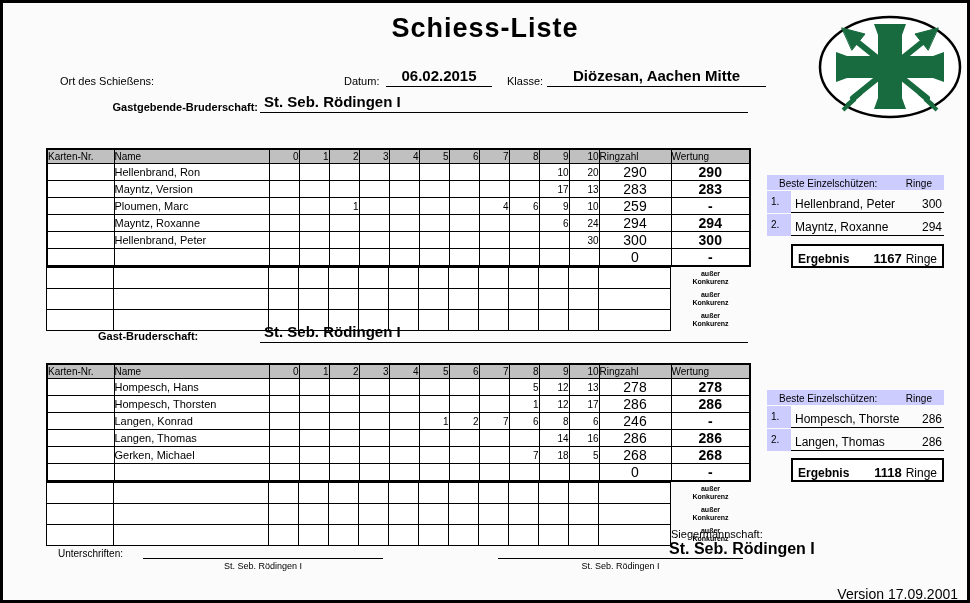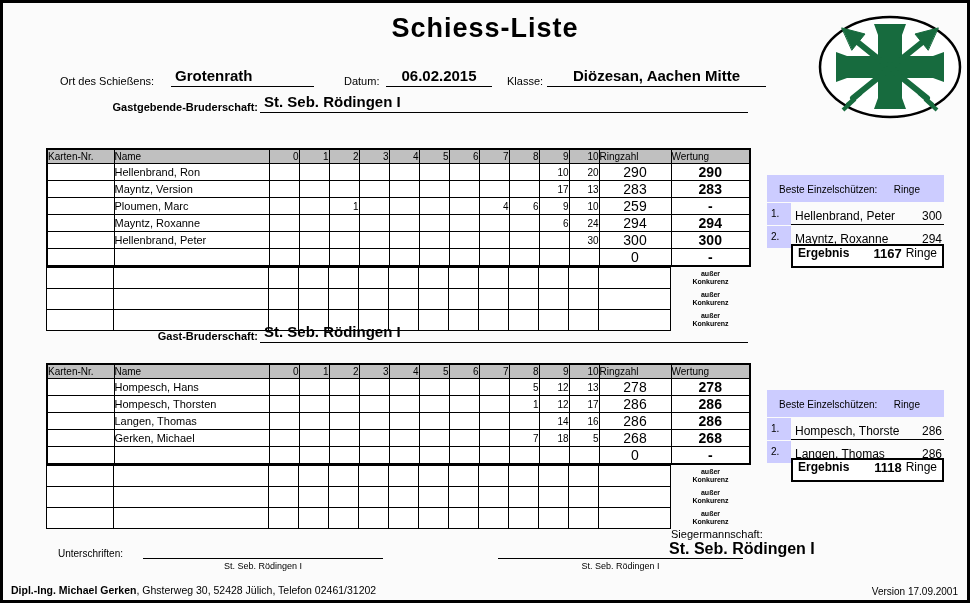--- a/index.html
+++ b/index.html
@@ -24,38 +24,38 @@
   td.r{font-size:14px;text-align:center;}
   td.w{font-size:14px;font-weight:bold;text-align:center;}
   
   .exwrap{display:flex;align-items:flex-start;}
   table.extras{border-collapse:collapse;table-layout:fixed;width:624px;background:#fff;}
   table.extras td{border:1px solid #000;height:20px;padding:0;}
   .ausser-stack{width:79px;}
   .ausser{height:21px;display:flex;flex-direction:column;justify-content:center;align-items:center;font-size:7px;line-height:8px;font-weight:bold;}
   
   .panel{width:177px;}
-  .panel-hdr{height:27px;background:#CCCCFF;font-size:10px;display:flex;justify-content:space-between;align-items:center;padding:1px 24px 0 12px;box-sizing:border-box;}
+  .panel-hdr{height:15px;background:#CCCCFF;font-size:10px;display:flex;justify-content:space-between;align-items:center;padding:1px 12px 0 12px;box-sizing:border-box;}
   .p-row{display:flex;height:22px;margin-top:1px;}
   .p-rank{width:24px;background:#CCCCFF;font-size:10px;box-sizing:border-box;padding:5px 0 0 4px;}
   .p-line{flex:1;display:flex;align-items:flex-end;border-bottom:1px solid #000;padding-bottom:1px;}
   .p-name{flex:1;font-size:12px;padding-left:4px;white-space:nowrap;overflow:hidden;}
   .p-ringe{width:34px;font-size:12px;text-align:right;padding-right:2px;}
-  .ebox{width:153px;height:24px;border:2px solid #000;background:#fff;display:flex;align-items:flex-start;box-sizing:border-box;padding:0 5px;}
+  .ebox{width:153px;height:24px;border:2px solid #000;background:#fff;display:flex;align-items:flex-end;box-sizing:border-box;padding:0 5px;}
   .elabel{font-weight:bold;font-size:12px;flex:1;}
   .evalue{font-weight:bold;font-size:13px;}
   .eunit{font-size:12px;margin-left:4px;}
   
   .sieger-lbl{font-size:11px;}
   .sieger-val{font-size:16px;font-weight:bold;white-space:nowrap;}
   .sig-line{border-bottom:1px solid #000;height:14px;}
   .sig-cap{text-align:center;font-size:9px;padding-top:2px;}
   .contact{font-size:10.5px;white-space:nowrap;}
   .contact b{font-weight:bold;}
-  .version{font-size:10px;}
+  .version{font-size:14px;}
 </style>
 </head>
 <body>
 
 <div id="sheet">
 
   <div class="abs title">Schiess-Liste</div>
 
   <div class="abs" style="left:812px;top:10px;width:150px;height:108px;">
     <svg width="150" height="108" viewBox="0 0 150 108">
@@ -73,21 +73,20 @@
       <g stroke="#176B3E" stroke-width="4" fill="none">
         <path d="M46 80 L32 92"></path>
         <path d="M40 86 L28 97"></path>
         <path d="M104 80 L118 92"></path>
         <path d="M110 86 L122 97"></path>
       </g>
     </svg>
   </div>
 
   <div class="abs lbl" style="left:57px;top:72px;">Ort des Schießens:</div>
-  <div class="abs field fl" style="left:168px;top:64px;width:143px;">Grotenrath</div>
   <div class="abs lbl" style="left:341px;top:72px;">Datum:</div>
   <div class="abs field fc" style="left:383px;top:64px;width:106px;">06.02.2015</div>
   <div class="abs lbl" style="left:504px;top:72px;">Klasse:</div>
   <div class="abs field fc" style="left:544px;top:64px;width:219px;">Diözesan, Aachen Mitte</div>
 
   <div class="abs lbl-b" style="left:80px;top:98px;width:175px;text-align:right;">Gastgebende-Bruderschaft:</div>
   <div class="abs field fl" style="left:257px;top:90px;width:488px;">St. Seb. Rödingen I</div>
 
   <div class="abs" style="left:43px;top:136px;">
     <table class="score">
@@ -309,21 +308,21 @@
             <div>Konkurenz</div>
           </div>
         <div class="ausser">
             <div>außer</div>
             <div>Konkurenz</div>
           </div>
       </div>
     </div>
   </div>
 
-  <div class="abs lbl-b" style="left:95px;top:327px;width:160px;text-align:right;">Gast-Bruderschaft:</div>
+  <div class="abs lbl-b" style="left:95px;top:327px;width:160px;text-align:left;">Gast-Bruderschaft:</div>
   <div class="abs field fl" style="left:257px;top:320px;width:488px;">St. Seb. Rödingen I</div>
 
   <div class="abs" style="left:43px;top:351px;">
     <table class="score">
       <colgroup>
           <col style="width:67px">
           <col style="width:155px">
           <col style="width:30px">
           <col style="width:30px">
           <col style="width:30px">
@@ -385,20 +384,37 @@
         <td class="s"></td>
         <td class="s"></td>
         <td class="s">1</td>
         <td class="s">12</td>
         <td class="s">17</td>
         <td class="r">286</td>
         <td class="w">286</td>
       </tr>
       <tr>
         <td></td>
+        <td class="n">Langen, Konrad</td>
+        <td class="s"></td>
+        <td class="s"></td>
+        <td class="s"></td>
+        <td class="s"></td>
+        <td class="s"></td>
+        <td class="s">1</td>
+        <td class="s">2</td>
+        <td class="s">7</td>
+        <td class="s">6</td>
+        <td class="s">8</td>
+        <td class="s">6</td>
+        <td class="r">246</td>
+        <td class="w">-</td>
+      </tr>
+      <tr>
+        <td></td>
         <td class="n">Langen, Thomas</td>
         <td class="s"></td>
         <td class="s"></td>
         <td class="s"></td>
         <td class="s"></td>
         <td class="s"></td>
         <td class="s"></td>
         <td class="s"></td>
         <td class="s"></td>
         <td class="s"></td>
@@ -587,18 +603,15 @@
   <div class="abs lbl" style="left:55px;top:545px;font-size:10px;">Unterschriften:</div>
   <div class="abs" style="left:140px;top:541px;width:240px;">
     <div class="sig-line"></div>
     <div class="sig-cap">St. Seb. Rödingen I</div>
   </div>
   <div class="abs" style="left:495px;top:541px;width:245px;">
     <div class="sig-line"></div>
     <div class="sig-cap">St. Seb. Rödingen I</div>
   </div>
 
-  <div class="abs contact" style="left:8px;top:581px;">
-    <b>Dipl.-Ing. Michael Gerken</b><span>, Ghsterweg 30, 52428 Jülich, Telefon 02461/31202</span>
-  </div>
   <div class="abs version" style="right:9px;top:583px;">Version 17.09.2001</div>
 
 </div>
 
 </body></html>

